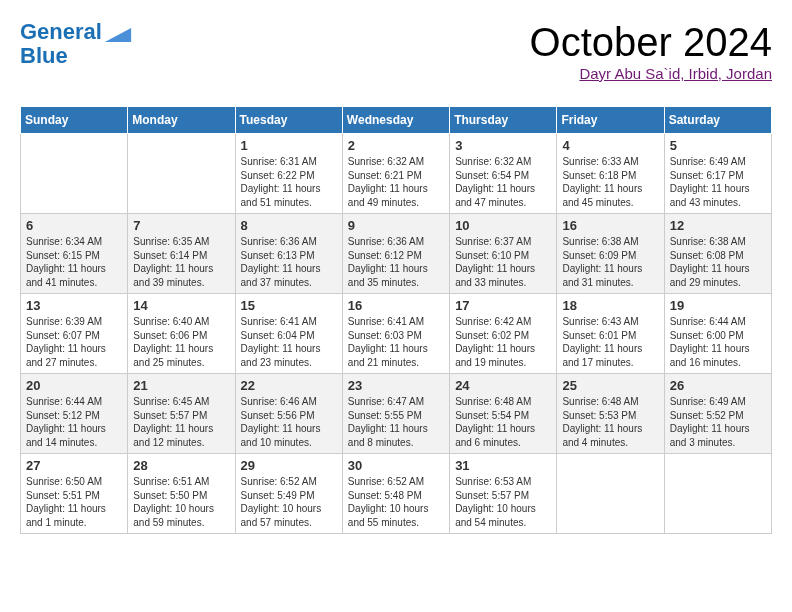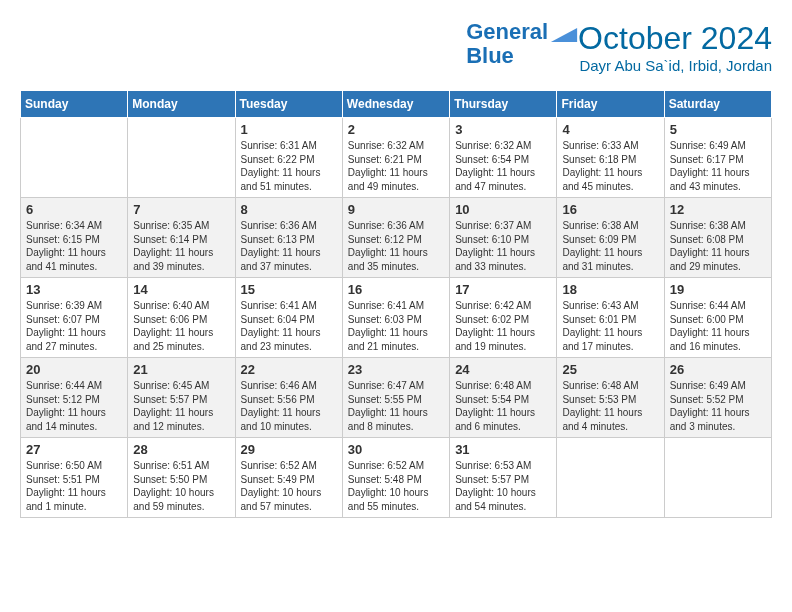--- a/index.html
+++ b/index.html
@@ -5,23 +5,23 @@
     * { margin: 0; padding: 0; box-sizing: border-box; }
     body {
       font-family: Arial, sans-serif;
       background: #fff;
       width: 792px;
       min-height: 612px;
       padding: 20px;
     }
     .header {
       display: flex;
-      justify-content: flex-end;
+      justify-content: space-between;
       align-items: flex-start;
-      margin-bottom: 16px;
+      margin-bottom: 24px;
     }
     .logo {
       display: flex;
       flex-direction: column;
       align-items: flex-start;
     }
     .logo-text {
       font-size: 22px;
       font-weight: bold;
       color: #333;
@@ -31,27 +31,28 @@
     .logo-arrow {
       width: 28px;
       height: 14px;
       margin-left: 52px;
       margin-top: -4px;
     }
     .title-block {
       text-align: right;
     }
     .month-title {
-      font-size: 32px;
+      font-size: 40px;
       font-weight: normal;
-      color: #0369a1;
+      color: #000000;
     }
     .location {
       font-size: 15px;
-      color: #0369a1;
+      color: #701a75;
+      text-decoration: underline;
     }
     .calendar {
       width: 100%;
       border-collapse: collapse;
       font-size: 11px;
     }
     .calendar th {
       background: #2e75b6;
       color: #fff;
       padding: 6px 4px;

